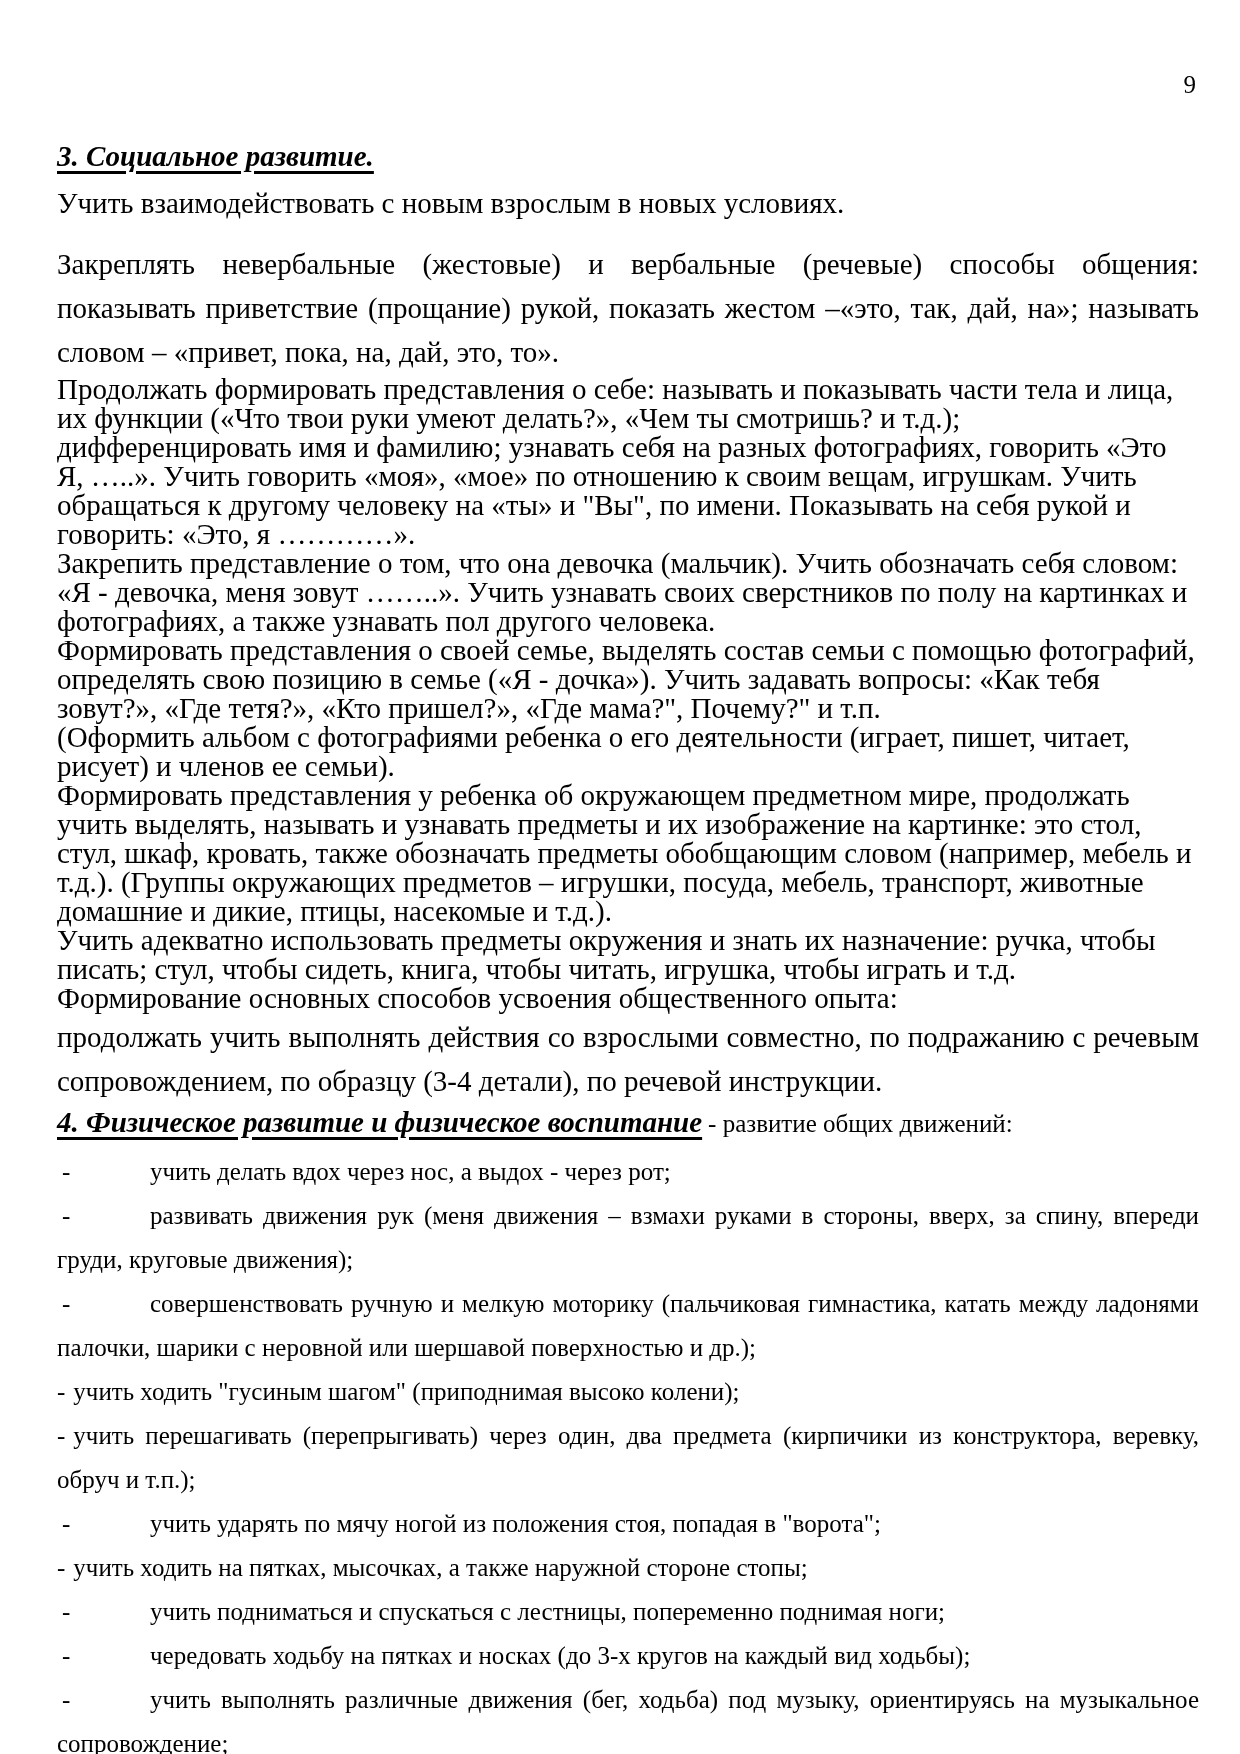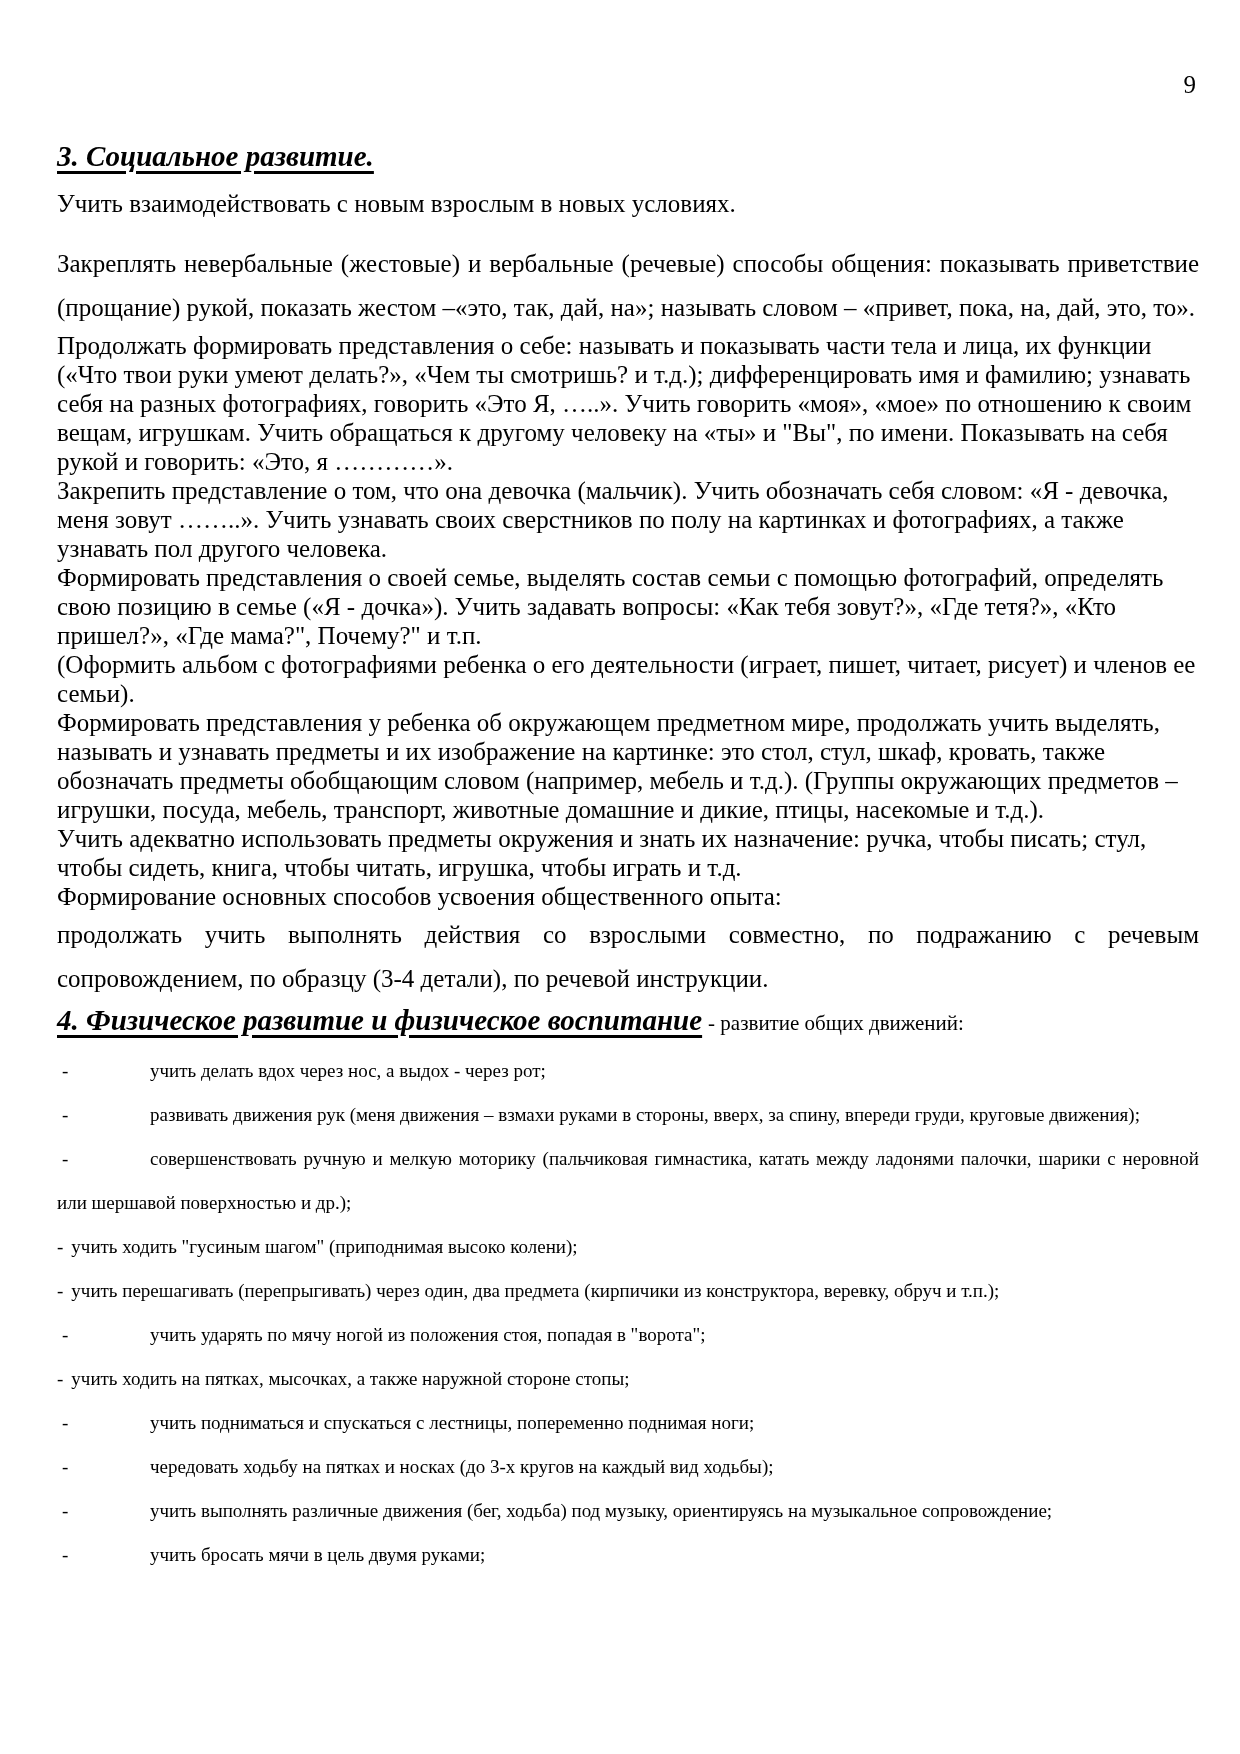--- a/index.html
+++ b/index.html
@@ -35,33 +35,33 @@
   .h-main {
     font-weight: bold;
     font-style: italic;
     text-decoration: underline;
     text-decoration-thickness: 2.5px;
     text-underline-offset: 5px;
   }
   .h-suffix {
     font-weight: normal;
     font-style: normal;
-    font-size: 21px;
+    font-size: 25px;
     margin-left: 6px;
   }
-  p { font-size: 25px; line-height: 29px; }
+  p { font-size: 29px; line-height: 29px; }
   .ls { line-height: 44px; }            
   .justify { text-align: justify; }
   .sec3-heading { margin-top: 139px; }
   .p1  { margin-top: 16px; }
   .p2  { margin-top: 24px; margin-bottom: 1px; }
   .p10 { margin-top: 2px; }
   .sec4-heading { margin-top: 2px; }
   .bullets { margin-top: 9px; }
-  .bullet { font-size: 19px; line-height: 44px; }
+  .bullet { font-size: 25px; line-height: 44px; }
   .bullet .marker { display: inline-block; width: 93px; text-indent: 5px; } 
   .bullet.plain .marker { width: auto; min-width: 0; text-indent: 0; margin-right: 8px; }
 </style>
 </head>
 <body>
 
 <div class="page">
   <div class="page-number">9</div>
 
   <div class="content">

